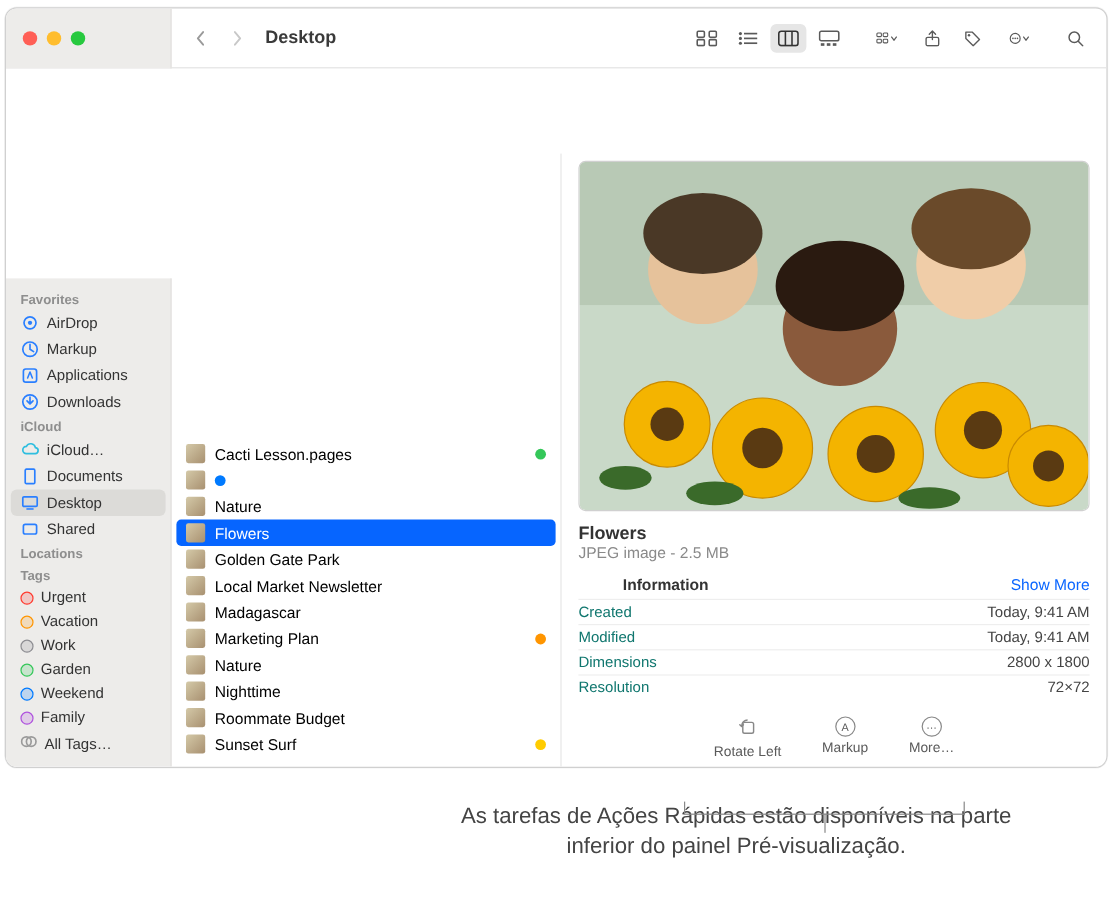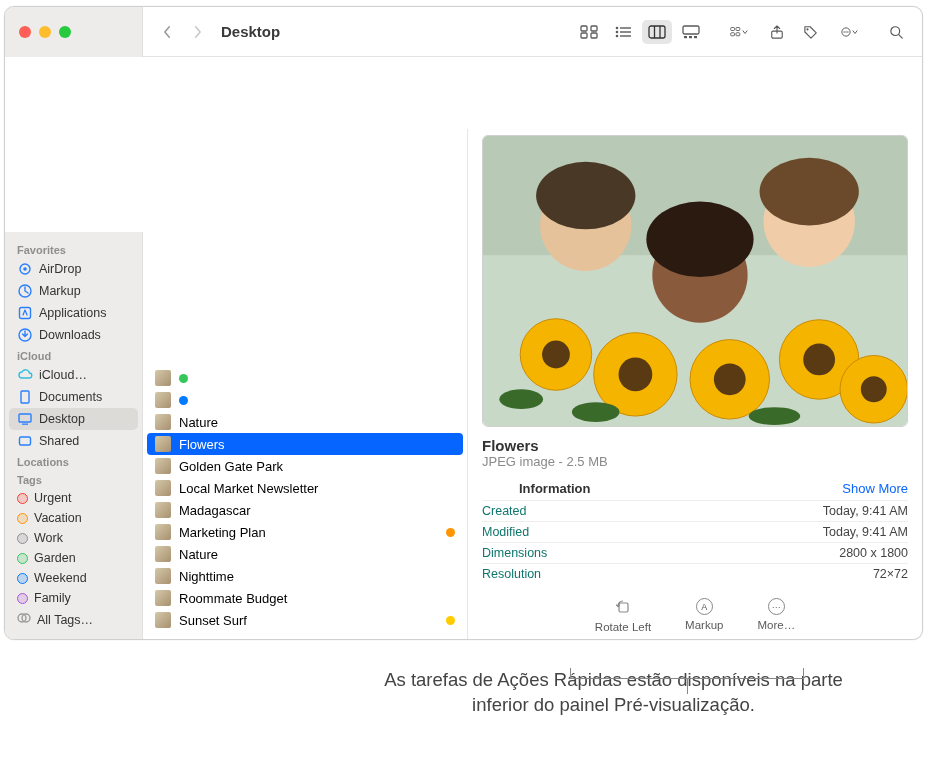--- a/index.html
+++ b/index.html
@@ -262,20 +262,21 @@
               <circle cx="5" cy="7" r="4" fill="none" stroke="#9a9a9a" stroke-width="1.4"></circle>
               <circle cx="9" cy="7" r="4" fill="none" stroke="#9a9a9a" stroke-width="1.4"></circle>
             </svg></span>
           <span>All Tags…</span>
         </div>
       </div>
 
     <div class="filelist" id="filelist">
         <div class="file-row">
           <span class="fthumb" style="background: linear-gradient(135deg, rgb(212, 201, 168), rgb(168, 144, 112));"></span>
+          <span class="fname">Cacti Lesson.pages</span>
           <span class="ftag" style="background: rgb(52, 199, 89);"></span>
         </div>
         <div class="file-row">
           <span class="fthumb" style="background: linear-gradient(135deg, rgb(212, 201, 168), rgb(168, 144, 112));"></span>
           <span class="ftag" style="background: rgb(0, 122, 255);"></span>
         </div>
         <div class="file-row">
           <span class="fthumb" style="background: linear-gradient(135deg, rgb(212, 201, 168), rgb(168, 144, 112));"></span>
           <span class="fname">Nature</span>
         </div>

